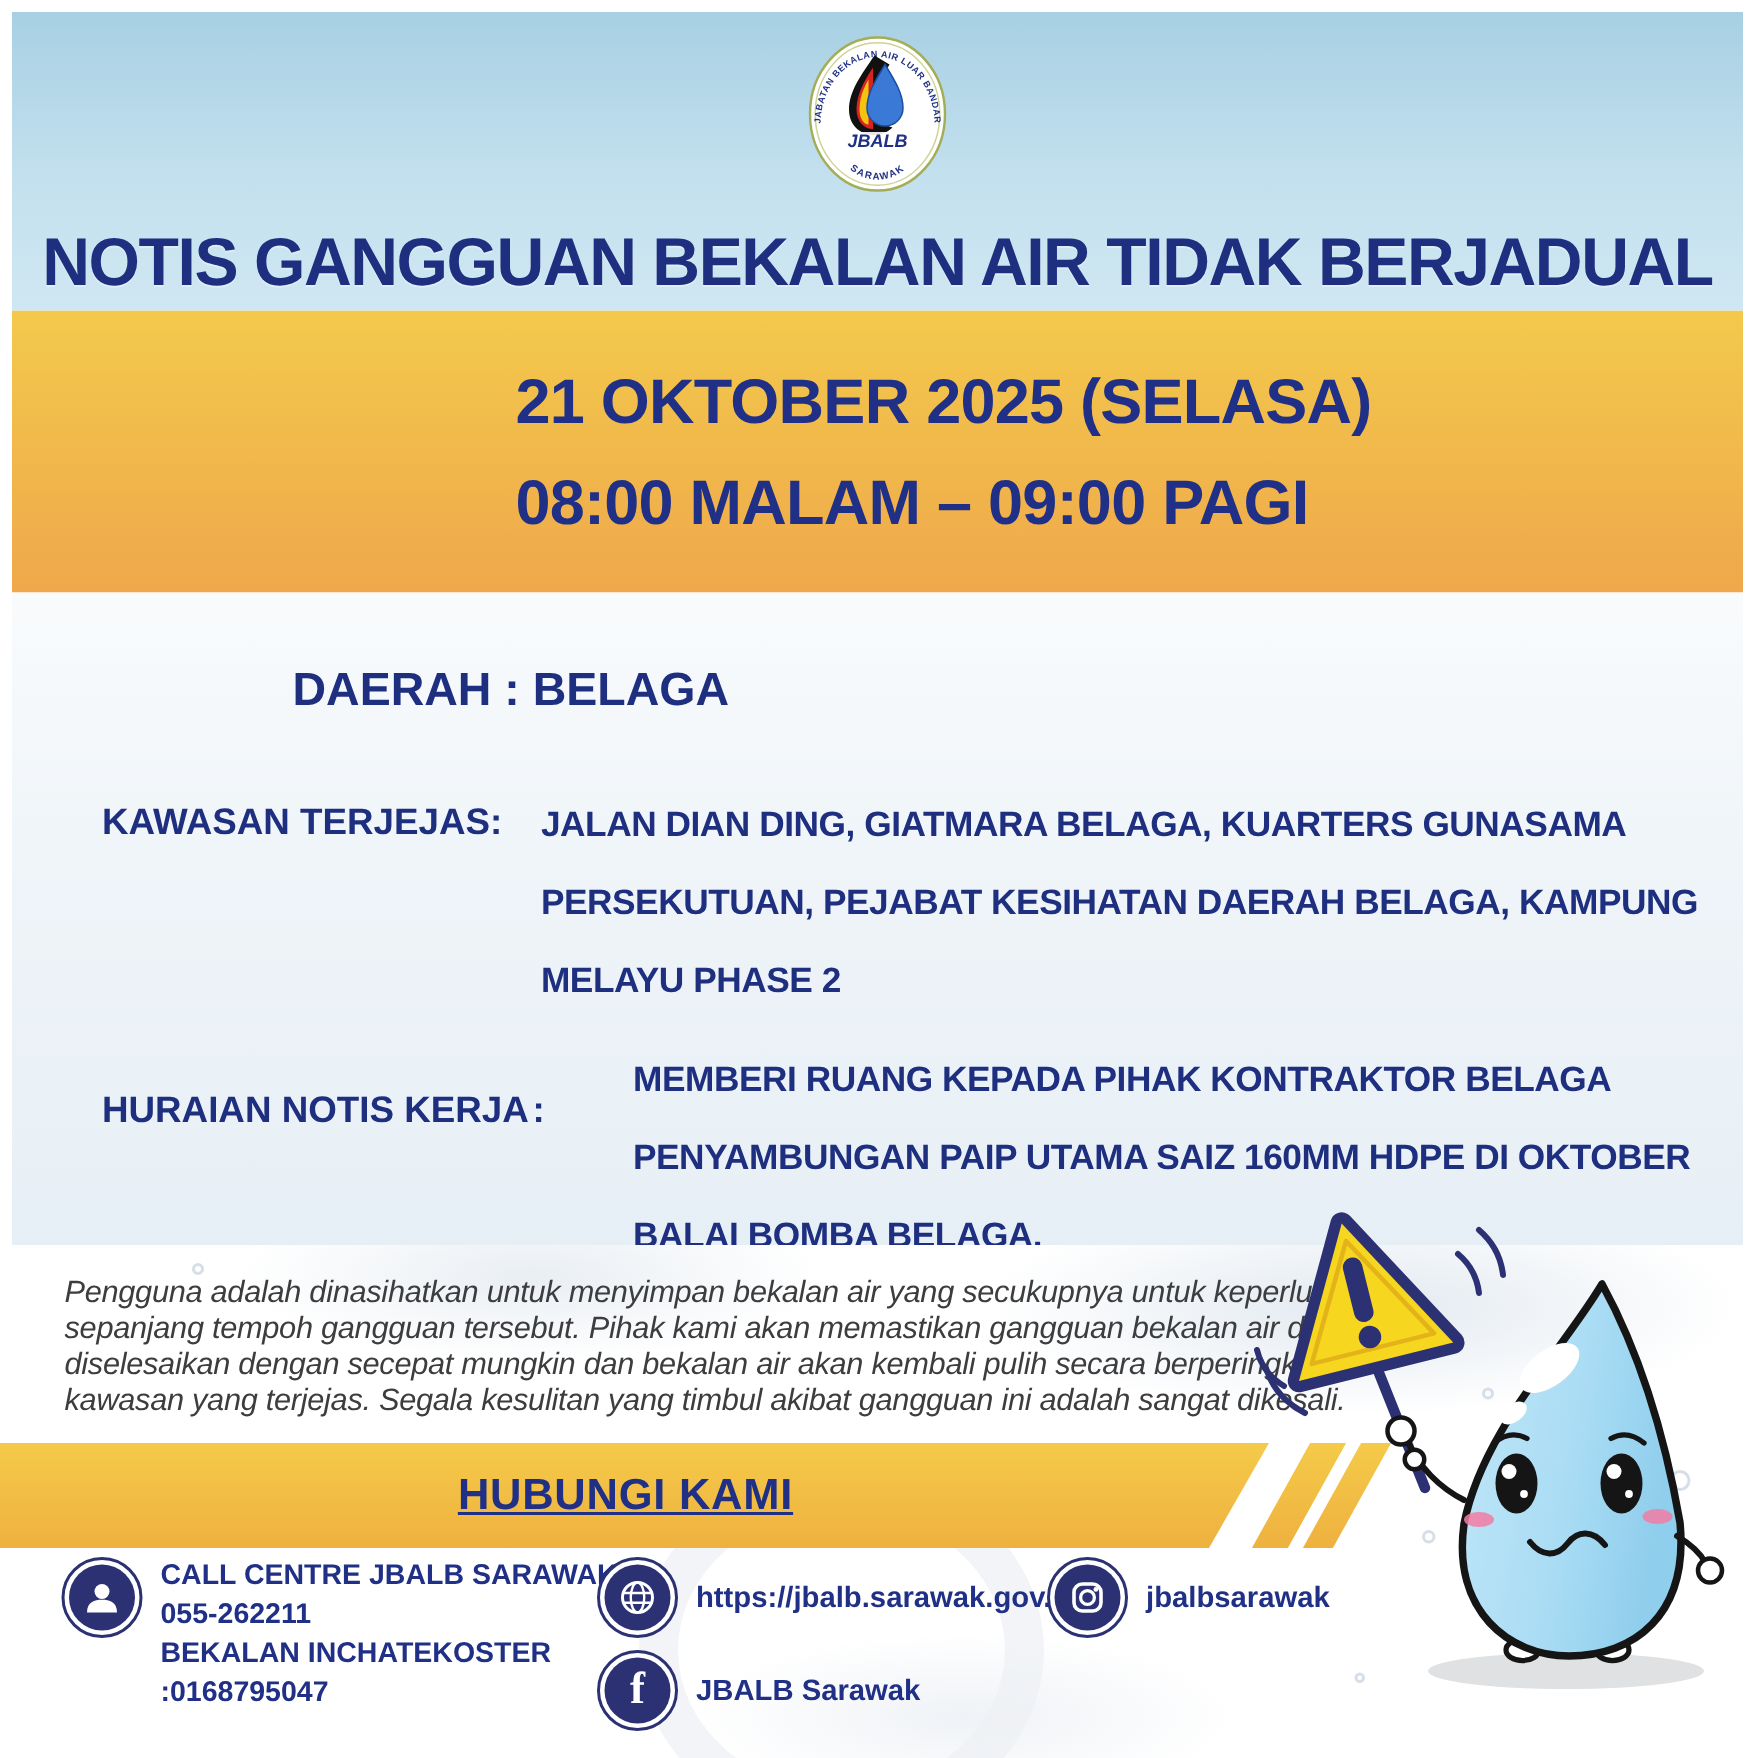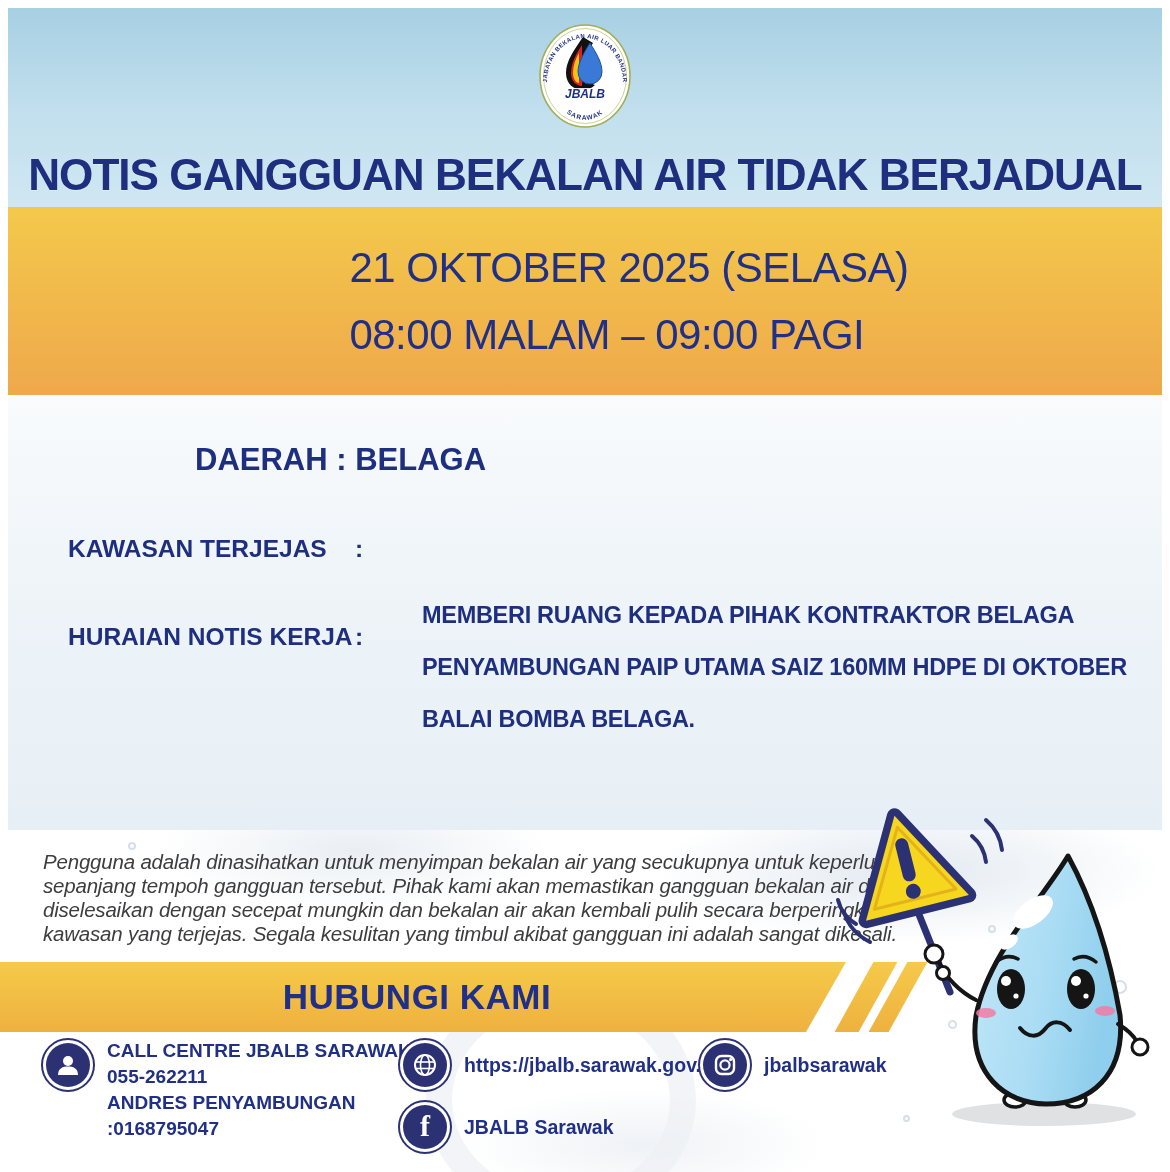--- a/index.html
+++ b/index.html
@@ -26,21 +26,21 @@
     text-shadow:0 1px 0 rgba(255,255,255,0.35);
   }
 
   
   .sec-orange {
     height:188px; background:linear-gradient(#f3c94b, #efa84b);
     display:flex; flex-direction:column; justify-content:center; align-items:center;
   }
   .sched { transform:translateX(44px); text-align:left; }
   .sched-line {
-    color:#203086; font-weight:normal; font-size:42px; letter-spacing:-0.5px;
+    color:#203086; font-weight:bold; font-size:42px; letter-spacing:-0.5px;
     line-height:1.6; white-space:nowrap;
   }
 
   
   .sec-pale {
     height:435px; background:linear-gradient(#f9fbfd, #eef4f8 45%, #e7eff6);
     position:relative;
   }
   .region-row { position:absolute; top:47px; left:187px; display:flex; }
   .region-item { color:#1e2f80; font-weight:bold; font-size:31px; white-space:nowrap; }
@@ -78,22 +78,23 @@
     font-size:20.5px; line-height:24px; white-space:nowrap; letter-spacing:-0.2px;
   }
 
   .contact-banner {
     position:absolute; left:-8px; top:132px; width:846px; height:70px; z-index:3;
     background:linear-gradient(#f5ca49, #eeb13f);
     clip-path:polygon(0 0, 100% 0, calc(100% - 40px) 100%, 0 100%);
     display:flex; align-items:center; justify-content:center;
   }
   .contact-banner-label {
-    color:#203086; font-weight:bold; font-size:35px; letter-spacing:0.5px;
+    color:#203086; font-weight:bold; font-size:29px; letter-spacing:0.5px;
     transform:translateX(-6px);
+    text-decoration:underline;
   }
   .stripe {
     position:absolute; top:132px; height:70px; z-index:3;
     background:linear-gradient(#f5ca49, #eeb13f);
     transform:skewX(-29deg);
   }
   .stripe-1 { left:846px; width:24px; }
   .stripe-2 { left:880px; width:20px; }
 
   .contacts { position:absolute; top:208px; left:0; right:0; z-index:4; }
@@ -160,20 +161,25 @@
 
     <div class="sec-pale">
       <div class="region-row">
         <div class="region-item">DAERAH : BELAGA</div>
       </div>
 
       <div class="details">
         <div class="detail-block">
           <div class="detail-label">KAWASAN TERJEJAS</div>
           <div class="detail-colon">:</div>
+          <div class="detail-lines">
+            <div class="detail-line">JALAN DIAN DING, GIATMARA BELAGA, KUARTERS GUNASAMA</div>
+            <div class="detail-line">PERSEKUTUAN, PEJABAT KESIHATAN DAERAH BELAGA, KAMPUNG</div>
+            <div class="detail-line">MELAYU PHASE 2</div>
+          </div>
         </div>
 
         <div class="detail-block">
           <div class="detail-label pad-label">HURAIAN NOTIS KERJA</div>
           <div class="detail-colon pad-label">:</div>
           <div class="detail-lines">
             <div class="detail-line">MEMBERI RUANG KEPADA PIHAK KONTRAKTOR BELAGA</div>
             <div class="detail-line">PENYAMBUNGAN PAIP UTAMA SAIZ 160MM HDPE DI OKTOBER</div>
             <div class="detail-line">BALAI BOMBA BELAGA.</div>
           </div>
@@ -213,21 +219,21 @@
             <div class="cicon-core">
               <svg width="28" height="28" viewBox="0 0 28 28">
                 <circle cx="14" cy="10" r="5" fill="#ffffff"></circle>
                 <path d="M4,24 C4,17 9,15.5 14,15.5 C19,15.5 24,17 24,24 Z" fill="#ffffff"></path>
               </svg>
             </div>
           </div>
           <div class="ctext">
             <div class="ctext-line">CALL CENTRE JBALB SARAWAK</div>
             <div class="ctext-line">055-262211</div>
-            <div class="ctext-line">ANDRES PENYAMBUNGAN</div>
+            <div class="ctext-line">BEKALAN INCHATEKOSTER</div>
             <div class="ctext-line">:0168795047</div>
           </div>
         </div>
 
         <div class="ccol ccol-2a">
           <div class="cicon">
             <div class="cicon-core">
               <svg width="28" height="28" viewBox="0 0 28 28">
                 <circle cx="14" cy="14" r="10" fill="none" stroke="#ffffff" stroke-width="2"></circle>
                 <ellipse cx="14" cy="14" rx="4.5" ry="10" fill="none" stroke="#ffffff" stroke-width="1.6"></ellipse>

